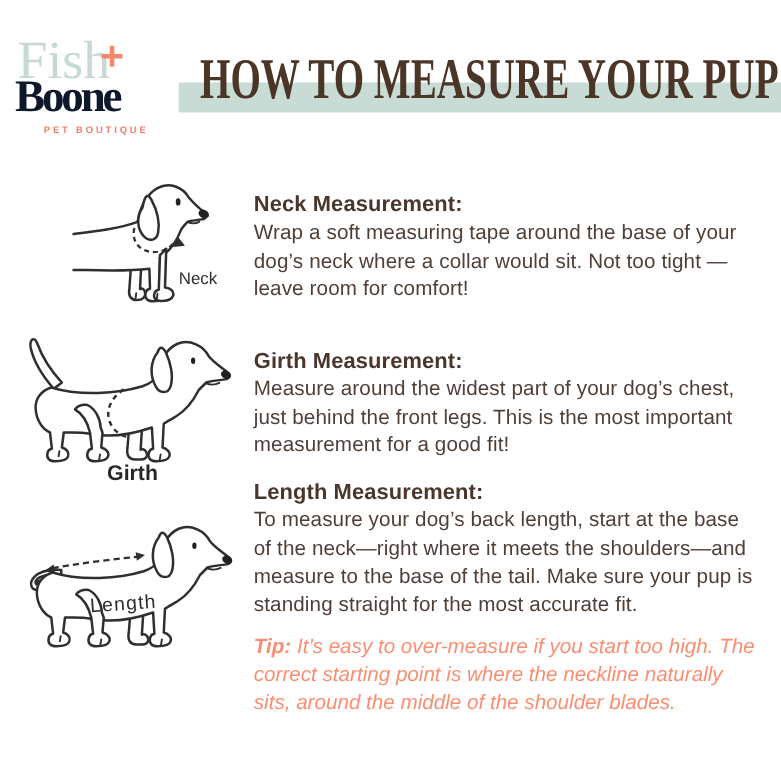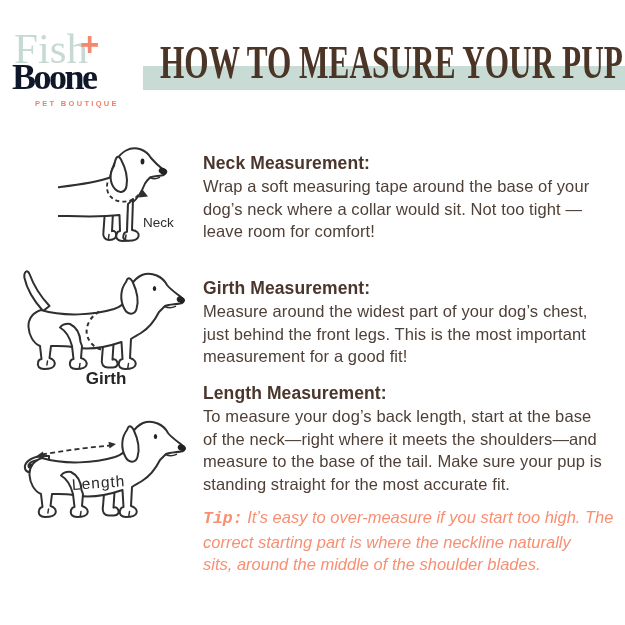--- a/index.html
+++ b/index.html
@@ -25,21 +25,21 @@
                  color:#4a3527; transform:scaleX(0.68); transform-origin:left top; }
 
   
   .section     { position:absolute; left:203px; width:440px; }
   .sec-heading { font-size:17.5px; font-weight:bold; color:#4a362c; line-height:23px;
                  letter-spacing:0.1px; }
   .sec-body    { font-size:16.5px; color:#4e3f37; line-height:22.6px; white-space:pre-line;
                  letter-spacing:0.1px; }
   .tip         { position:absolute; left:203px; top:506px; width:440px; font-style:italic;
                  font-size:16.5px; line-height:22.6px; color:#f98f72; white-space:pre-line; }
-  .tip-label   { font-weight:bold;font-family:Liberation Mono, monospace; }
+  .tip-label   { font-weight:bold; }
 
   
   .dog { position:absolute; }
   .dog path, .dog ellipse { vector-effect:none; }
   .dog text { font-family:"Liberation Sans", sans-serif; }
 </style>
 </head>
 <body>
 
 <div class="page">
@@ -129,16 +129,16 @@
 
   <div class="section" style="top:382px;">
     <div class="sec-heading">Length Measurement:</div>
     <div class="sec-body">To measure your dog’s back length, start at the base
 of the neck—right where it meets the shoulders—and
 measure to the base of the tail. Make sure your pup is
 standing straight for the most accurate fit.</div>
   </div>
 
   <div class="tip"><span class="tip-label">Tip:</span> <span>It’s easy to over-measure if you start too high. The
-correct starting part is where the neckline naturally
+correct starting point is where the neckline naturally
 sits, around the middle of the shoulder blades.</span></div>
 
 </div>
 
 </body></html>

